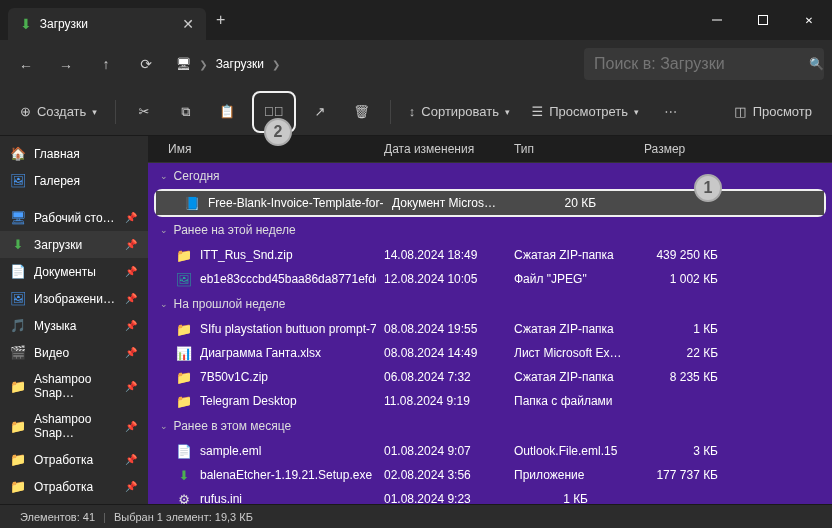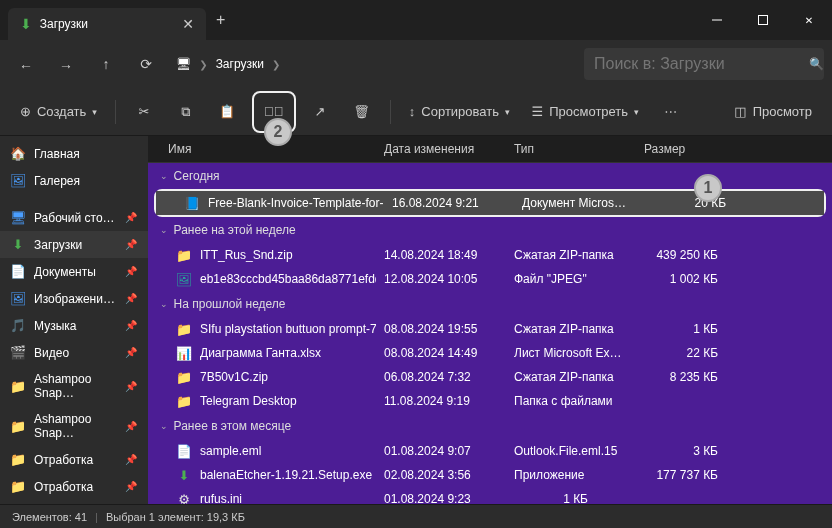--- a/index.html
+++ b/index.html
@@ -38,21 +38,21 @@
 .col-type { width: 130px; }
 .col-size { width: 90px; text-align: right; }
 .col-headers .col-size { text-align: left; }
 .group { padding: 6px 12px; color: #ddd; cursor: pointer; display: flex; align-items: center; gap: 6px; font-size: 12px; }
 .group-chev { font-size: 9px; color: #aaa; }
 .row { display: flex; align-items: center; padding: 4px 0; cursor: pointer; font-size: 12px; }
 .row.selected { background: #4a4a4a; }
 .row > div { padding: 0 8px; overflow: hidden; text-overflow: ellipsis; white-space: nowrap; }
 .row .col-name { display: flex; align-items: center; gap: 8px; padding-left: 28px !important; }
 .file-icon { width: 16px; height: 16px; display: inline-flex; align-items: center; justify-content: center; font-size: 13px; flex-shrink: 0; }
-.statusbar { height: 24px; background: #2c2c2c; display: flex; align-items: center; padding: 0 12px; font-size: 11px; color: #ccc; gap: 4px; border-top: 1px solid #1a1a1a; }
+.statusbar { height: 24px; background: #2c2c2c; display: flex; align-items: center; padding: 0 20px; font-size: 11px; color: #ccc; gap: 4px; border-top: 1px solid #1a1a1a; }
 .sb-sep { color: #666; margin: 0 4px; }
 .annot { position: absolute; width: 28px; height: 28px; border-radius: 50%; background: #c8c8c8; color: #555; display: flex; align-items: center; justify-content: center; font-size: 16px; font-weight: bold; border: 2px solid #aaa; z-index: 100; }
 .row-highlight { border: 2px solid #f0f0f0; border-radius: 8px; margin: 0 6px; }
 .ic-blue { color: #4a9eff; }
 .ic-yellow { color: #ffd86e; }
 .ic-green { color: #4caf50; }
 .ic-orange { color: #ff9800; }
 .ic-teal { color: #26a69a; }
 .ic-purple { color: #ab47bc; }
 .ic-white { color: #e0e0e0; }
@@ -221,21 +221,20 @@
         <div class="group">
           <span class="group-chev">⌄</span>
           <span>Сегодня</span>
         </div>
         <div class="row-highlight">
           <div class="row selected">
             <div class="col-name">
               <span class="file-icon ic-blue">📘</span>
               <span>Free-Blank-Invoice-Template-for-Micros…</span>
             </div>
-            <div class="col-date">16.08.2024 9:21</div>
             <div class="col-type">Документ Micros…</div>
             <div class="col-size">20 КБ</div>
           </div>
         </div>
         <div class="group">
           <span class="group-chev">⌄</span>
           <span>Ранее на этой неделе</span>
         </div>
         <div class="row">
           <div class="col-name">

